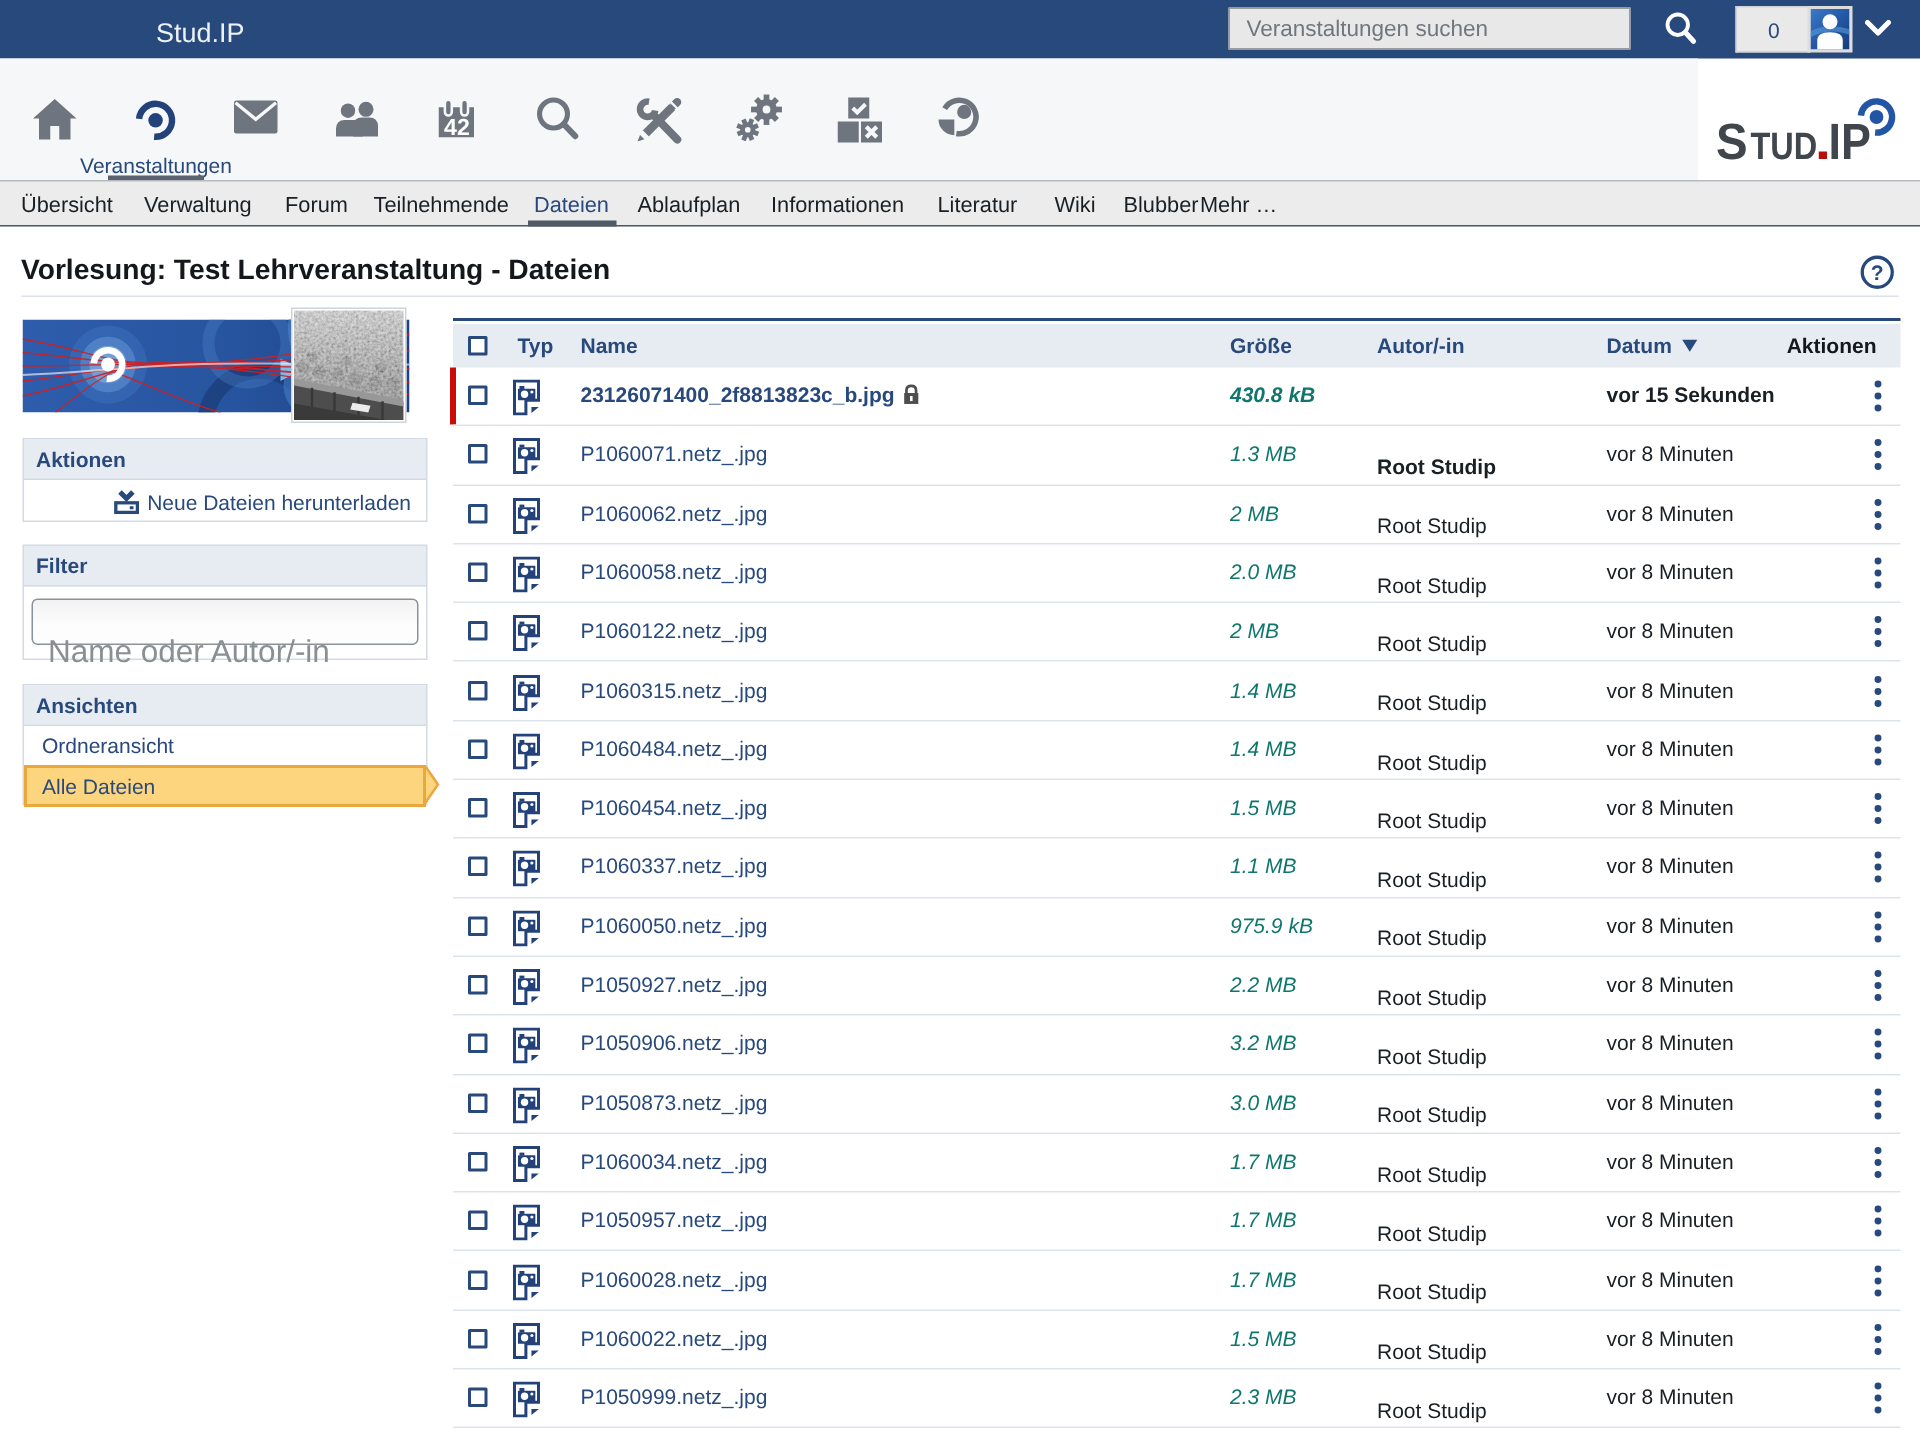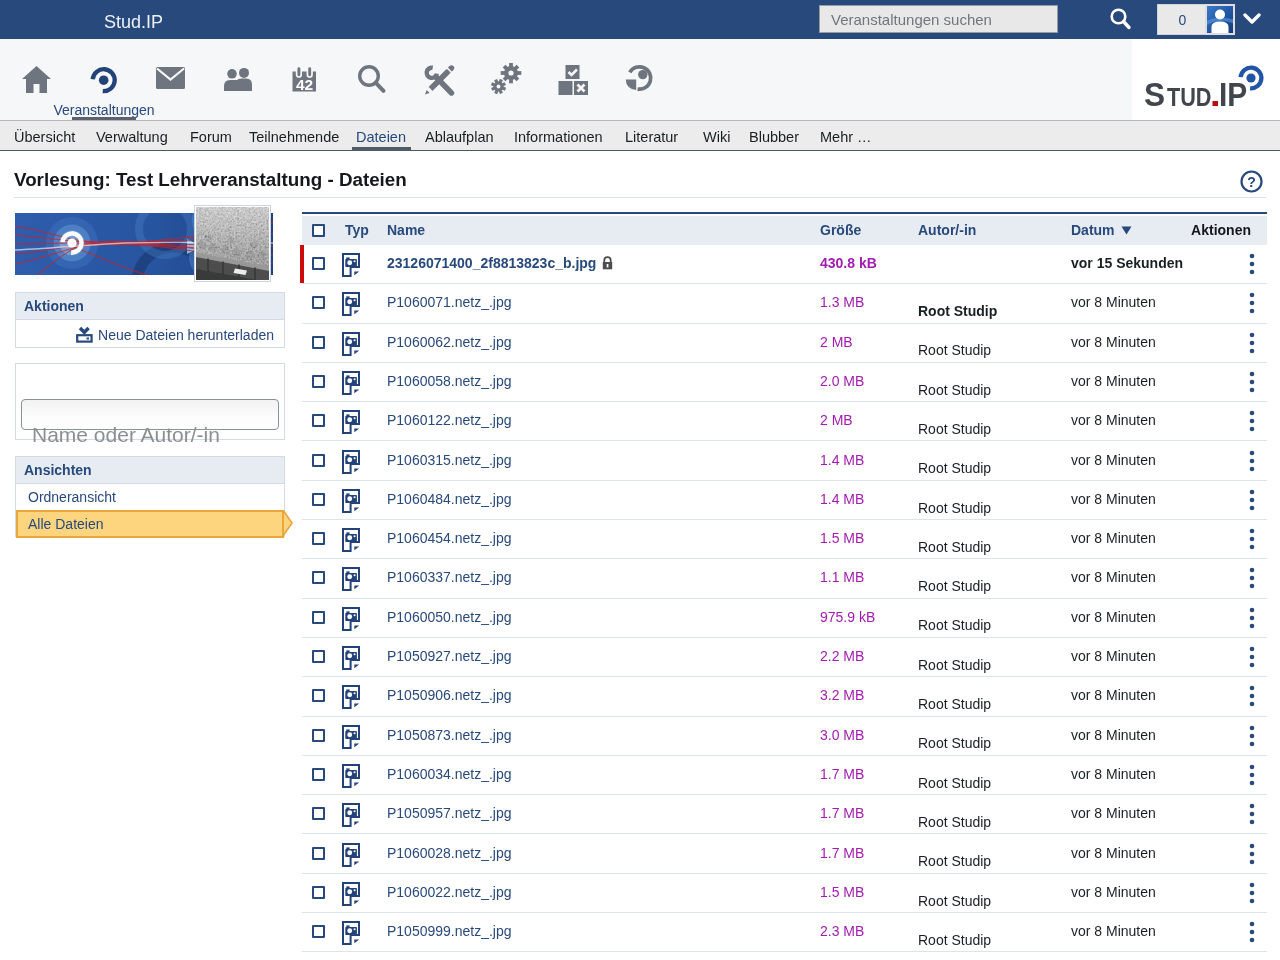--- a/index.html
+++ b/index.html
@@ -3,21 +3,21 @@
 <meta charset="utf-8">
 <title>Stud.IP</title>
 <style>
 * { margin:0; padding:0; box-sizing:border-box; }
 html,body { width:1280px; height:960px; overflow:hidden; background:#fff;
   font-family:"Liberation Sans", sans-serif; -webkit-font-smoothing:antialiased; }
 .abs { position:absolute; }
 
 #topbar { position:absolute; left:0; top:0; width:1280px; height:39px; background:#28497c; }
 #brand { position:absolute; left:104px; top:12px; color:#eef1f5; font-size:18px; }
-#qsearch { position:absolute; left:819px; top:5px; width:239px; height:28px;
+#qsearch { position:absolute; left:819px; top:5px; width:268px; height:28px;
   background:#e8e8e8; border:1px solid #989ca1; }
 #qsearch span { position:absolute; left:11px; top:5px; font-size:15px; color:#71767c; }
 #zero { position:absolute; left:1157px; top:4px; width:50px; height:31px;
   background:#e9e9e9; border:1px solid #cfd3d8; border-right:none; }
 #zero span { position:absolute; left:0; right:0; top:7px; text-align:center; font-size:14px; color:#28497c; }
 #avatar { position:absolute; left:1205px; top:4px; width:30px; height:31px; background:#ddd; padding:2px; }
 
 #iconbar { position:absolute; left:0; top:39px; width:1132px; height:81px; background:#f6f7f8; }
 .navic { position:absolute; top:24px; }
 #vlabel { position:absolute; left:34px; top:63px; width:140px; text-align:center;
@@ -62,21 +62,21 @@
 #tbl { position:absolute; left:302px; top:212px; width:965px; height:741px;
   border-top:2px solid #28497c; font-size:14px; }
 #thead { position:absolute; left:0; top:2px; width:965px; height:29px; background:#e7ebf2;
   font-weight:bold; color:#28497c; }
 .tr { position:absolute; left:0; width:965px; height:39.3px; border-bottom:1px solid #dde3eb; }
 .cb { position:absolute; left:10px; width:13px; height:13px; background:#fff;
   border:2px solid #28497c; border-radius:1px; }
 .tr .cb { top:12px; }
 .fic { position:absolute; left:40px; top:8px; }
 .nm { position:absolute; left:85px; top:10px; color:#28497c; white-space:nowrap; }
-.sz { position:absolute; left:518px; top:10px; color:#a21caf; }
+.sz { position:absolute; left:518px; top:10px; color:#0f766e;font-style:italic; }
 .au { position:absolute; left:616px; top:10px; color:#1a1f24;margin-top:48px; }
 .dt { position:absolute; left:769px; top:10px; color:#1a1f24; }
 .dots { position:absolute; left:947px; top:8px; }
 .new { font-weight:bold; }
 #redbar { position:absolute; left:-2px; top:31px; width:3.5px; height:38px; background:#cb0a0a; }
 .hcell { position:absolute; top:6px;text-align:center; }
 </style>
 </head>
 <body>
 
@@ -224,21 +224,21 @@
   <span class="tab" style="left:14px">Übersicht</span>
   <span class="tab" style="left:96px">Verwaltung</span>
   <span class="tab" style="left:190px">Forum</span>
   <span class="tab" style="left:249px">Teilnehmende</span>
   <span class="tab active" style="left:356px">Dateien</span>
   <span class="tab" style="left:425px">Ablaufplan</span>
   <span class="tab" style="left:514px">Informationen</span>
   <span class="tab" style="left:625px">Literatur</span>
   <span class="tab" style="left:703px">Wiki</span>
   <span class="tab" style="left:749px">Blubber</span>
-  <span class="tab" style="left:820px">Mehr …</span>
+  <span class="tab" style="left:800px">Mehr …</span>
 </div>
 <div id="tabul"></div>
 
 <div id="h1">Vorlesung: Test Lehrveranstaltung - Dateien</div>
 <div id="hline"></div>
 <svg id="help" class="abs" width="23" height="23" viewBox="0 0 23 23">
   <circle cx="11.5" cy="11.5" r="10" fill="none" stroke="#28497c" stroke-width="2.2"></circle>
   <text x="11.5" y="16.5" font-size="14" font-weight="bold" fill="#28497c" text-anchor="middle" font-family="Liberation Sans">?</text>
 </svg>
 
@@ -321,20 +321,21 @@
   <div class="whead">Aktionen</div>
   <div id="aktlink">
     <svg width="17" height="17" viewBox="0 0 17 17">
       <path d="M4 2 L8.3 6.3 L12.6 2" fill="none" stroke="#28497c" stroke-width="3.4"></path>
       <rect x="1.2" y="9.2" width="14.4" height="6.4" fill="none" stroke="#28497c" stroke-width="2.2"></rect>
       <rect x="10.5" y="11.5" width="2.5" height="2" fill="#28497c"></rect>
     </svg>Neue Dateien herunterladen</div>
 </div>
 
 <div class="widget" id="wfil">
+  <div class="whead">Filter</div>
   <div id="finput">
       <span>Name oder Autor/-in</span>
     </div>
 </div>
 
 <div class="widget" id="wans">
   <div class="whead">Ansichten</div>
   <div class="ansitem" id="ans1">Ordneransicht</div>
   <div class="ansitem" id="ans2">Alle Dateien</div>
   <div id="ans2arrow">

